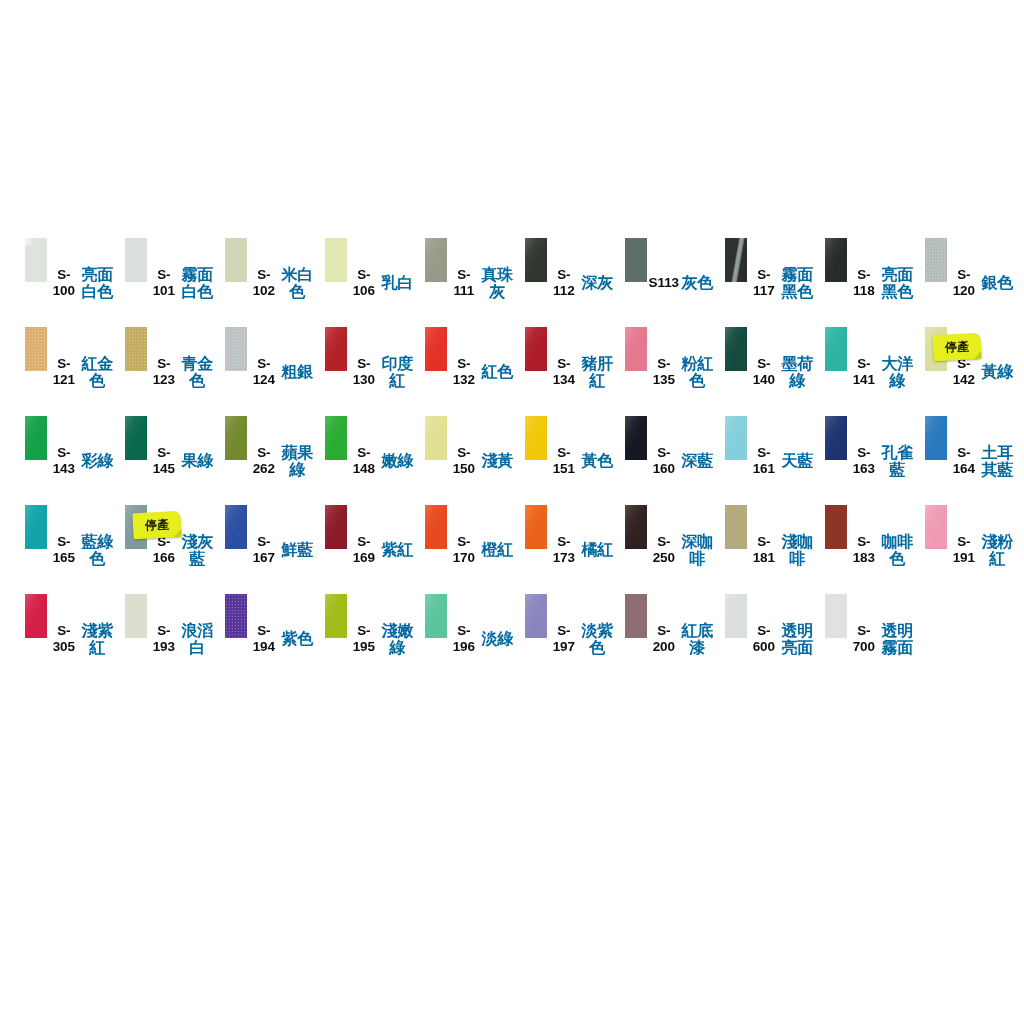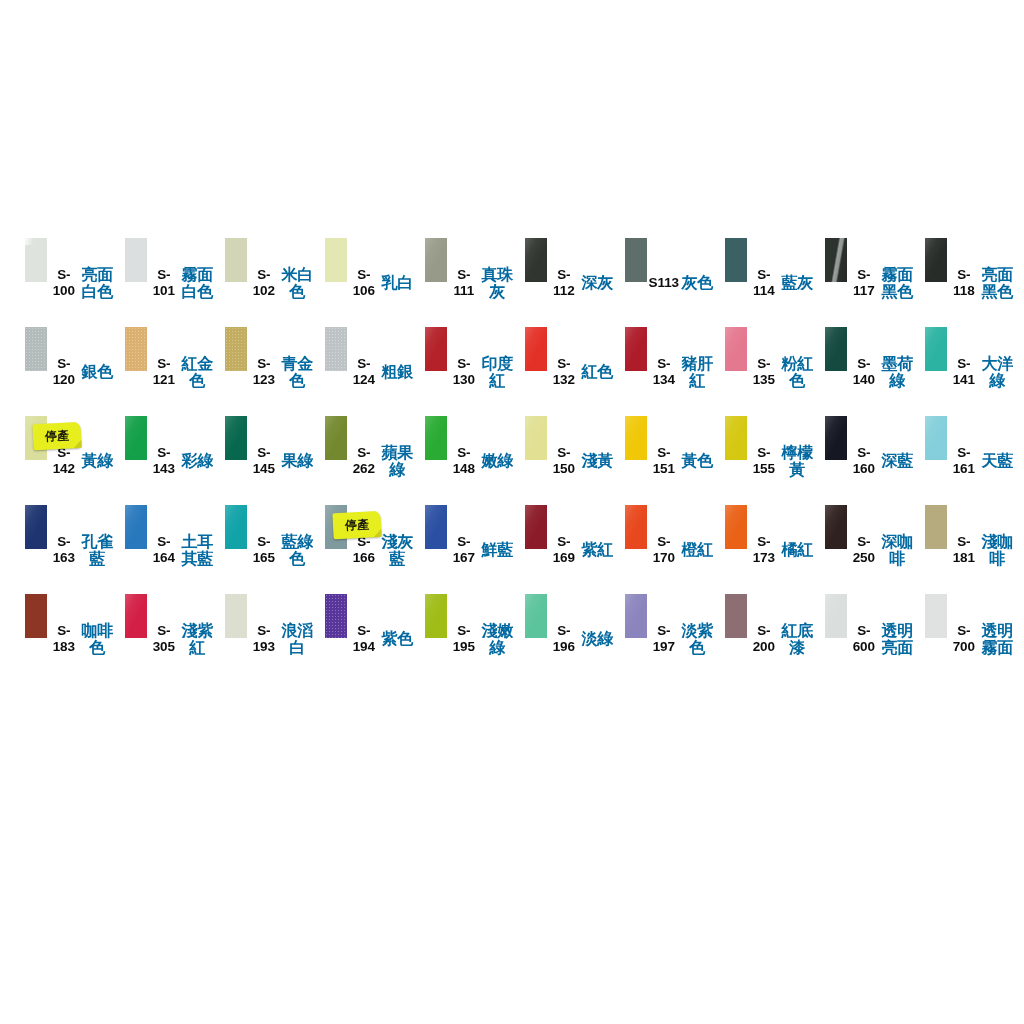--- a/index.html
+++ b/index.html
@@ -173,25 +173,20 @@
         <div class="swatch-chip glossy" style="background: rgb(48, 54, 47);"></div>
         <div class="swatch-code">S-112</div>
         <div class="swatch-name">深灰</div>
       </div>
       <div class="swatch-cell">
         <div class="swatch-chip" style="background: rgb(94, 110, 106);"></div>
         <div class="swatch-code">S113</div>
         <div class="swatch-name">灰色</div>
       </div>
       <div class="swatch-cell">
-        <div class="swatch-chip" style="background: rgb(60, 97, 101);"></div>
-        <div class="swatch-code">S-114</div>
-        <div class="swatch-name">藍灰</div>
-      </div>
-      <div class="swatch-cell">
         <div class="swatch-chip split-black" style=""></div>
         <div class="swatch-code">S-117</div>
         <div class="swatch-name">霧面黑色</div>
       </div>
       <div class="swatch-cell">
         <div class="swatch-chip glossy" style="background: rgb(39, 44, 40);"></div>
         <div class="swatch-code">S-118</div>
         <div class="swatch-name">亮面黑色</div>
       </div>
       <div class="swatch-cell">
@@ -277,25 +272,20 @@
         <div class="swatch-chip glossy" style="background: rgb(225, 224, 147);"></div>
         <div class="swatch-code">S-150</div>
         <div class="swatch-name">淺黃</div>
       </div>
       <div class="swatch-cell">
         <div class="swatch-chip glossy" style="background: rgb(240, 200, 8);"></div>
         <div class="swatch-code">S-151</div>
         <div class="swatch-name">黃色</div>
       </div>
       <div class="swatch-cell">
-        <div class="swatch-chip glossy" style="background: rgb(213, 200, 19);"></div>
-        <div class="swatch-code">S-155</div>
-        <div class="swatch-name">檸檬黃</div>
-      </div>
-      <div class="swatch-cell">
         <div class="swatch-chip glossy" style="background: rgb(21, 24, 35);"></div>
         <div class="swatch-code">S-160</div>
         <div class="swatch-name">深藍</div>
       </div>
       <div class="swatch-cell">
         <div class="swatch-chip glossy" style="background: rgb(132, 207, 219);"></div>
         <div class="swatch-code">S-161</div>
         <div class="swatch-name">天藍</div>
       </div>
       <div class="swatch-cell">
@@ -351,20 +341,25 @@
         <div class="swatch-chip" style="background: rgb(181, 171, 127);"></div>
         <div class="swatch-code">S-181</div>
         <div class="swatch-name">淺咖啡</div>
       </div>
       <div class="swatch-cell">
         <div class="swatch-chip" style="background: rgb(142, 54, 38);"></div>
         <div class="swatch-code">S-183</div>
         <div class="swatch-name">咖啡色</div>
       </div>
       <div class="swatch-cell">
+        <div class="swatch-chip glossy" style="background: rgb(240, 155, 180);"></div>
+        <div class="swatch-code">S-191</div>
+        <div class="swatch-name">淺粉紅</div>
+      </div>
+      <div class="swatch-cell">
         <div class="swatch-chip glossy" style="background: rgb(211, 31, 69);"></div>
         <div class="swatch-code">S-305</div>
         <div class="swatch-name">淺紫紅</div>
       </div>
       <div class="swatch-cell">
         <div class="swatch-chip" style="background: rgb(220, 222, 208);"></div>
         <div class="swatch-code">S-193</div>
         <div class="swatch-name">浪滔白</div>
       </div>
       <div class="swatch-cell">

